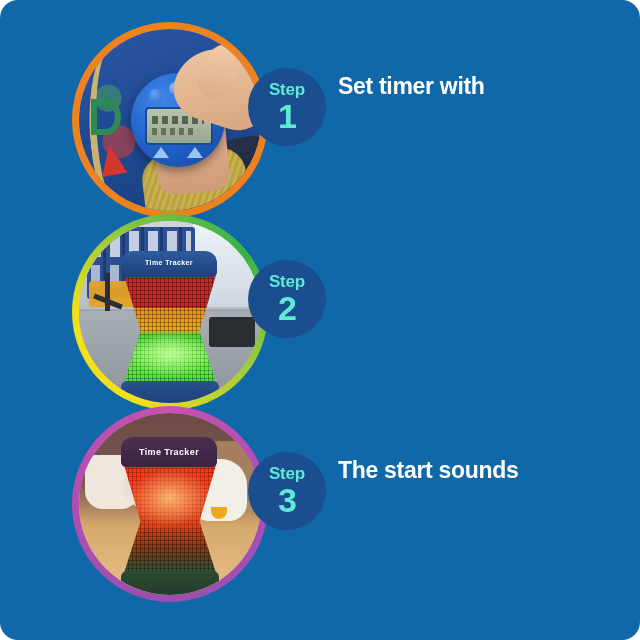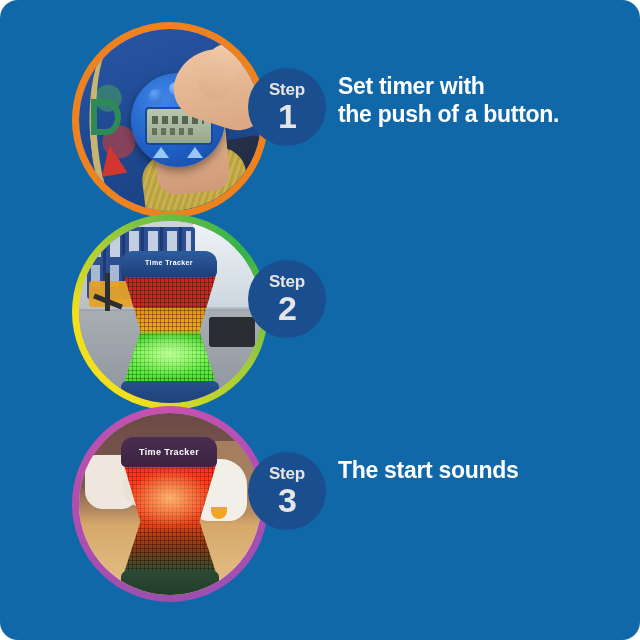--- a/index.html
+++ b/index.html
@@ -394,21 +394,21 @@
 
   
   .step-badge {
     position: absolute;
     left: 248px;
     top: 48px;
     width: 78px;
     height: 78px;
     border-radius: 50%;
     background: #1a4e8f;
-    color: #e5e5e5;
+    color: #5eead4;
     display: flex;
     flex-direction: column;
     align-items: center;
     justify-content: center;
     line-height: 1;
   }
   .step-badge .step-word {
     font-size: 17px;
     font-weight: bold;
     letter-spacing: -0.2px;
@@ -467,21 +467,20 @@
       </div>
     </div>
 
     <div class="step-badge">
       <span class="step-word">Step</span>
       <span class="step-num">1</span>
     </div>
 
     <div class="caption">
       <span class="l1">Set timer with</span>
-      <span class="l2">the push of a button.</span>
     </div>
   </div>
 
   <div class="step-row" id="row2">
 
     <div class="photo-ring" id="ring2">
       <div class="ring"></div>
       <div class="photo">
         <div class="ph2-bg"></div>
         <div class="ph2-window"></div>

